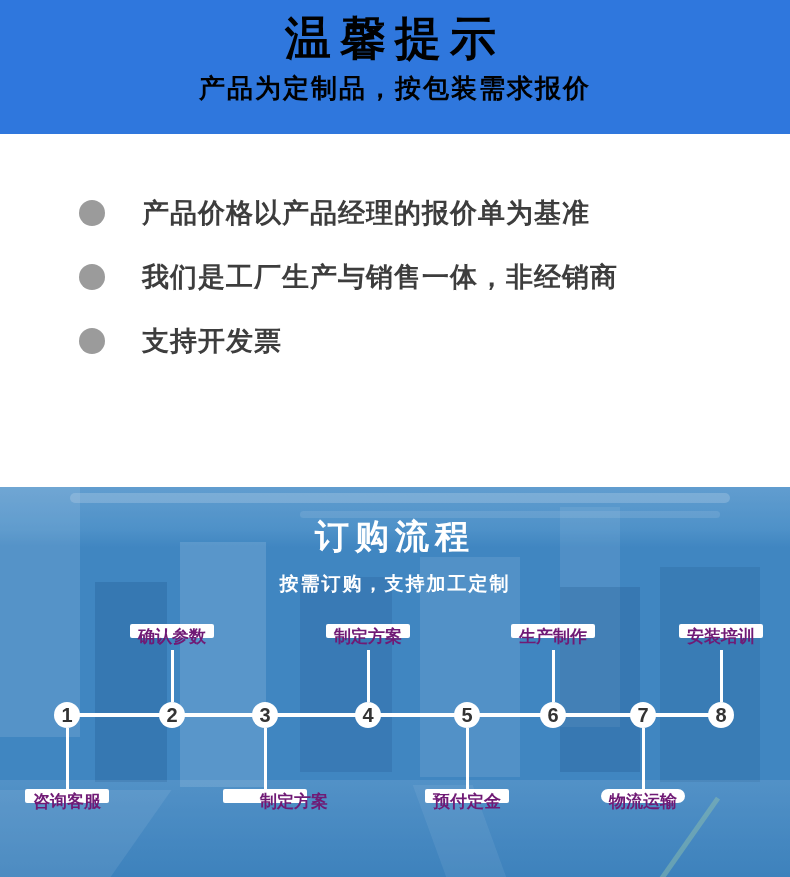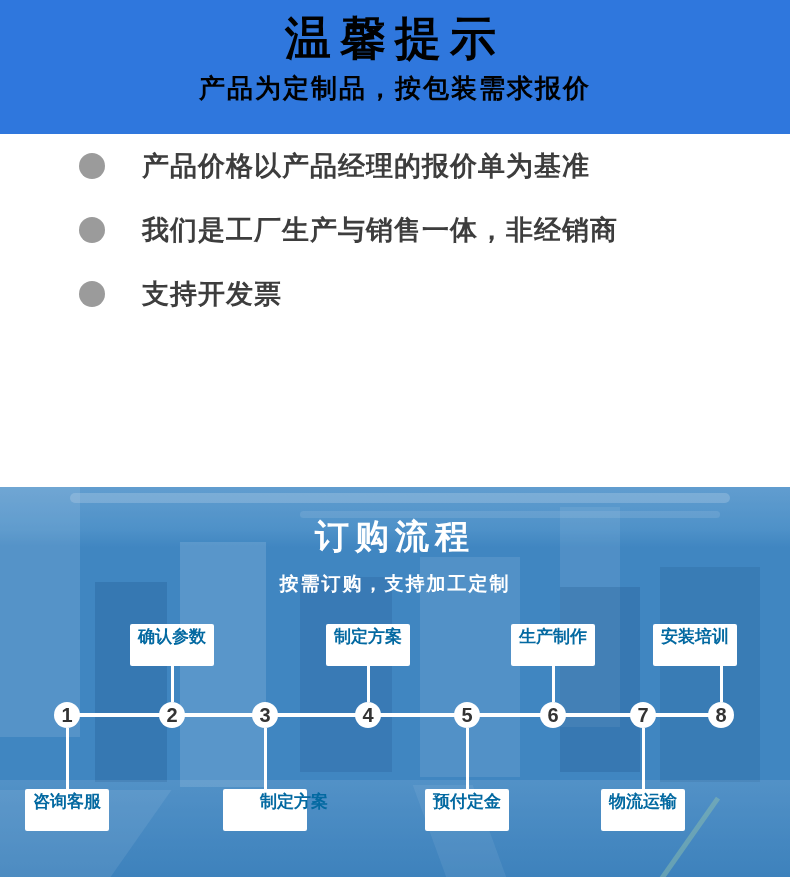--- a/index.html
+++ b/index.html
@@ -27,20 +27,21 @@
   .notice-subtitle {
     margin: 7px 0 0 0;
     font-size: 26px; font-weight: 700;
     letter-spacing: 2px;
   }
 
   
   .notice-body {
     width: 100%; height: 353px;
     background: #ffffff;
+    padding-top: 47px;
   }
   .notice-list { list-style: none; margin: 0; padding: 0; }
   .notice-item { height: 64px; display: flex; align-items: center; }
   .bullet-dot {
     width: 26px; height: 26px; border-radius: 50%;
     background: #9b9b9b;
     margin-left: 79px; margin-right: 37px;
     flex: 0 0 auto;
   }
   .notice-item-text {
@@ -107,24 +108,24 @@
     font-size: 20px; font-weight: 700; color: #333333;
     line-height: 1;
   }
   .step-connector {
     position: absolute; width: 3px;
     background: #ffffff; z-index: 1;
   }
   .step-connector.above { top: 163px; height: 52px; }
   .step-connector.below { top: 241px; height: 61px; }
   .step-label {
-    position: absolute; width: 84px; height: 42px;
+    position: absolute; width: 84px; height: 14px;
     background: #ffffff; border-radius: 2px; z-index: 2;
     text-align: center; line-height: 26px;
-    font-size: 17px; font-weight: 700; color: #0369a1;
+    font-size: 17px; font-weight: 700; color: #701a75;
     white-space: nowrap;
   }
   .step-label.above { top: 137px; }
   .step-label.below { top: 302px; }
 </style>
 </head>
 <body>
 
 <div class="page">
 
@@ -189,20 +190,20 @@
         <div class="step-circle" style="left: 355px;">4</div>
         <div class="step-label above" style="left: 326px;">制定方案</div>
         <div class="step-connector below" style="left: 465.5px;"></div>
         <div class="step-circle" style="left: 454px;">5</div>
         <div class="step-label below" style="left: 425px;">预付定金</div>
         <div class="step-connector above" style="left: 551.5px;"></div>
         <div class="step-circle" style="left: 540px;">6</div>
         <div class="step-label above" style="left: 511px;">生产制作</div>
         <div class="step-connector below" style="left: 641.5px;"></div>
         <div class="step-circle" style="left: 630px;">7</div>
-        <div class="step-label below" style="left: 601px;">物流运输</div>
+        <div class="step-label below" style="left: 601px; border-radius: 12px;">物流运输</div>
         <div class="step-connector above" style="left: 719.5px;"></div>
         <div class="step-circle" style="left: 708px;">8</div>
-        <div class="step-label above" style="left: 653px;">安装培训</div>
+        <div class="step-label above" style="left: 679px;">安装培训</div>
       </div>
   </section>
 
 </div>
 
 </body></html>

